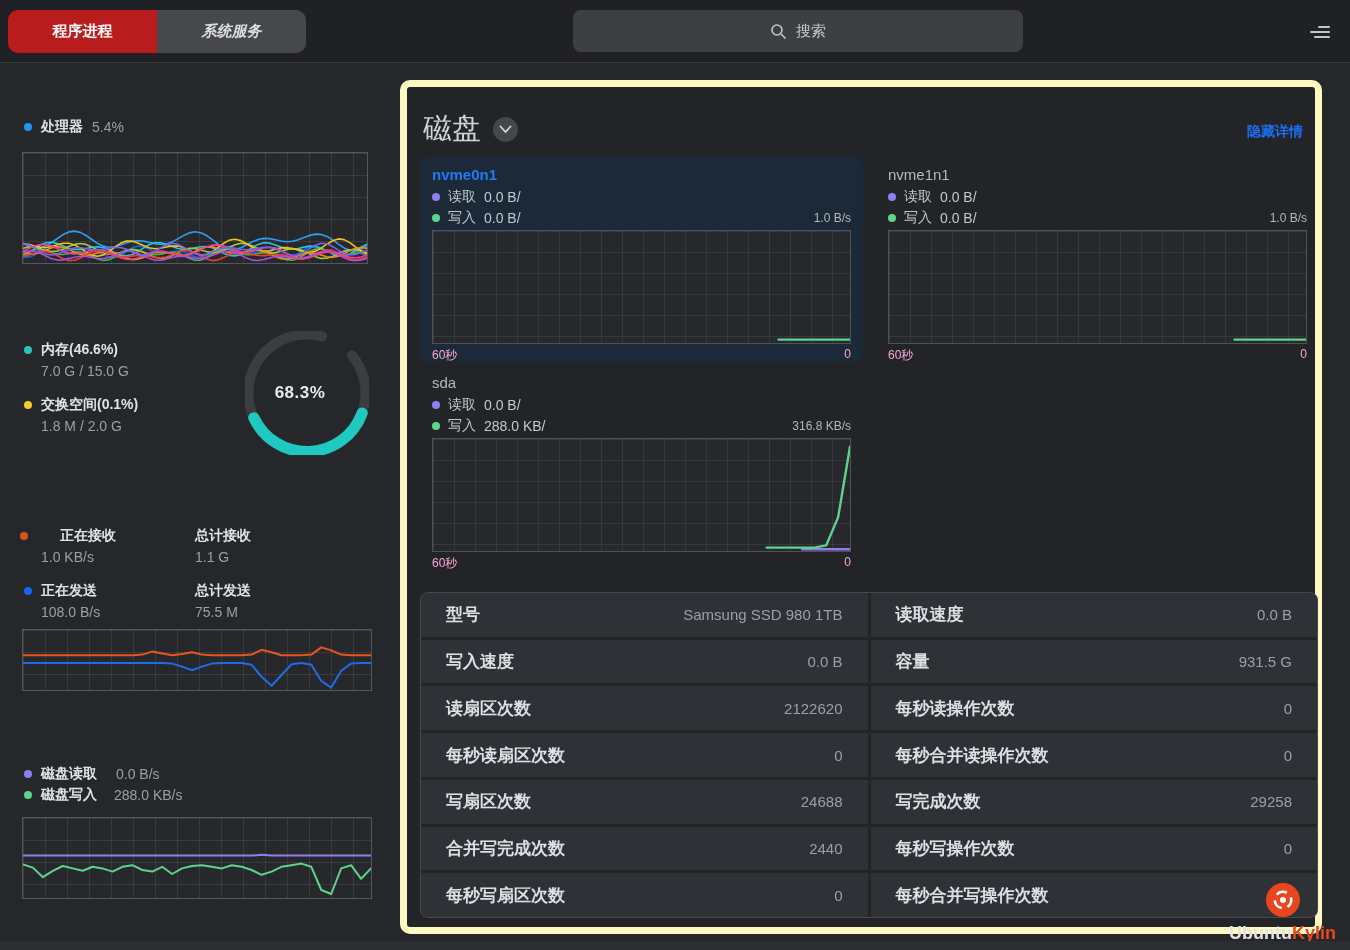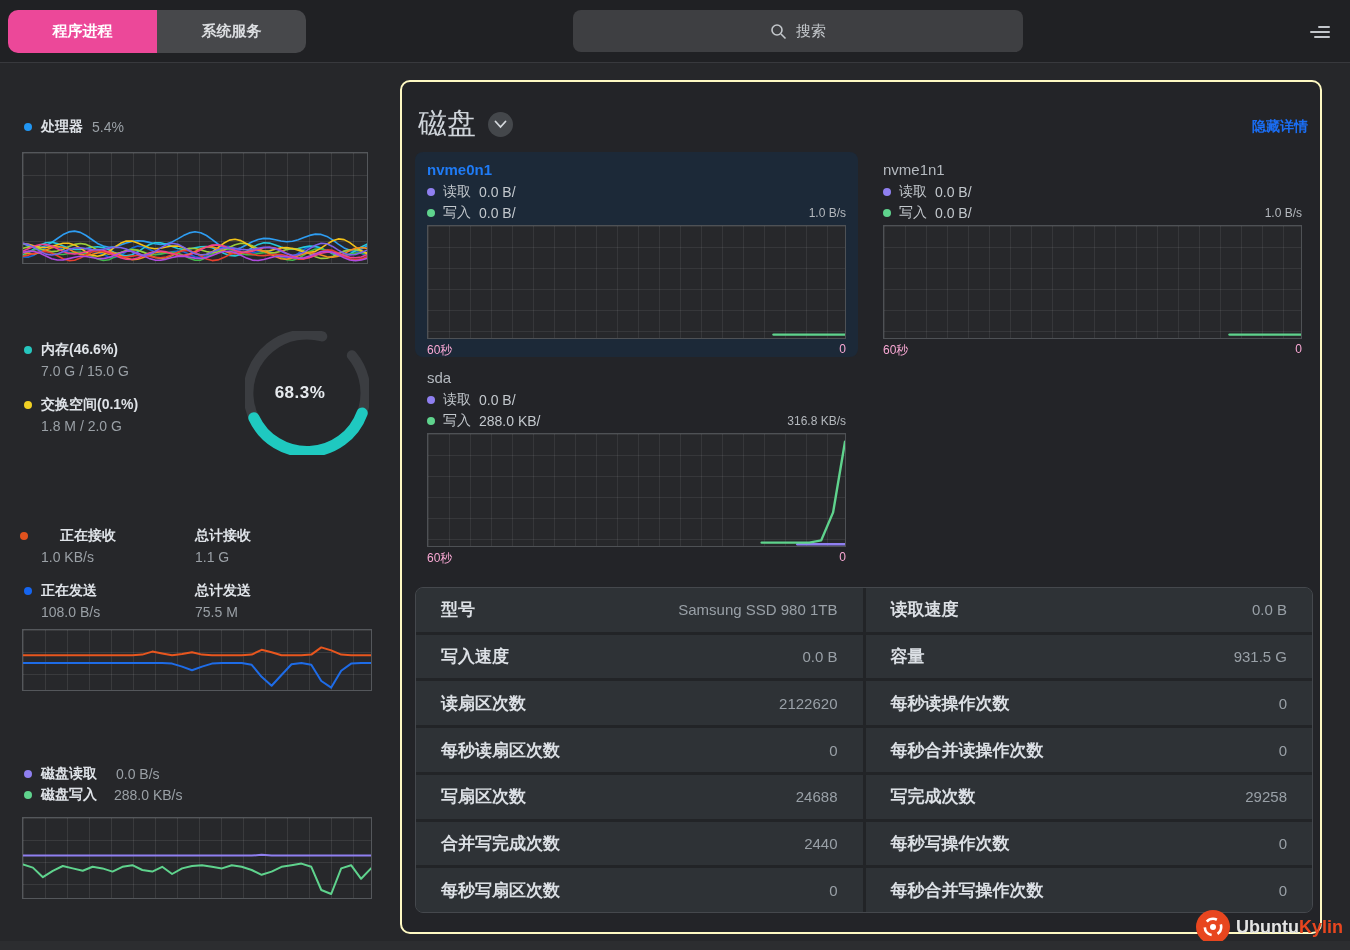--- a/index.html
+++ b/index.html
@@ -4,22 +4,22 @@
 <style>
   html,body{margin:0;padding:0;width:1350px;height:950px;overflow:hidden;
     background:#26272a;font-family:"Liberation Sans","DejaVu Sans",sans-serif;
     -webkit-font-smoothing:antialiased;color:#c8ccd1;}
   
   .topbar{position:absolute;left:0;top:0;width:100%;height:62px;background:#202124;
     border-bottom:1px solid #38393d;}
   .tabs{position:absolute;left:8px;top:10px;display:flex;border-radius:10px;overflow:hidden;}
   .tab{width:149px;height:43px;display:flex;align-items:center;justify-content:center;
     font-size:15px;font-weight:700;cursor:pointer;}
-  .tab.active{background:#ec4899;color:#ffffff;}
-  .tab.inactive{background:#47484b;color:#dcdee1;}
+  .tab.active{background:#b91c1c;color:#ffffff;}
+  .tab.inactive{background:#47484b;color:#dcdee1;font-style:italic;}
   .search{position:absolute;left:573px;top:10px;width:450px;height:42px;background:#3e3f42;
     border-radius:8px;display:flex;align-items:center;justify-content:center;gap:9px;
     color:#c3c7cb;font-size:15px;cursor:text;}
   .menu{position:absolute;right:18px;top:23px;width:22px;cursor:pointer;}
   .menu i{display:block;height:2px;background:#c2c6cb;border-radius:1px;margin:3px 0;}
   .menu i:nth-child(1){width:12px;margin-left:8px;}
   .menu i:nth-child(2){width:20px;}
   .menu i:nth-child(3){width:16px;margin-left:4px;}
   
   .sidebar{position:absolute;left:20px;top:80px;width:352px;height:855px;}
@@ -34,21 +34,21 @@
     background-image:
       repeating-linear-gradient(to right, rgba(255,255,255,0.085) 0 1px, transparent 1px 22px),
       repeating-linear-gradient(to bottom, rgba(255,255,255,0.085) 0 1px, transparent 1px 22px);}
   .chart svg{position:absolute;left:0;top:0;width:100%;height:100%;display:block;}
   .donut{position:absolute;left:225px;top:251px;width:124px;height:124px;}
   .donut .pct{position:absolute;left:0;top:0;width:100%;height:100%;display:flex;
     align-items:center;justify-content:center;font-size:17px;font-weight:700;color:#e6eaee;
     letter-spacing:.5px;padding-right:14px;box-sizing:border-box;}
   
   .panel{position:absolute;left:400px;top:80px;width:922px;height:854px;background:#232428;
-    border:2px solid #fef9c3;border-radius:10px;box-sizing:border-box;}
+    border:7px solid #fef9c3;border-radius:10px;box-sizing:border-box;}
   .panel-title{position:absolute;left:16px;top:22px;font-size:29px;color:#cfd4da;
     display:flex;align-items:center;gap:12px;}
   .chev-btn{width:25px;height:25px;border-radius:50%;background:#44474b;display:flex;
     align-items:center;justify-content:center;cursor:pointer;}
   .hide-link{position:absolute;right:12px;top:36px;font-size:14px;font-weight:700;
     color:#1a6ef5;cursor:pointer;}
   
   .card{position:absolute;width:443px;height:205px;border-radius:8px;box-sizing:border-box;
     padding:9px 12px 4px;cursor:pointer;}
   .card.selected{background:#1c2938;}
@@ -65,21 +65,21 @@
   .details{position:absolute;left:13px;top:505px;width:896px;height:324px;display:flex;
     border:1px solid #45484d;border-radius:8px;overflow:hidden;background:#2e3236;}
   .dcol{flex:1;display:flex;flex-direction:column;}
   .dcol + .dcol{border-left:3px solid #222427;}
   .trow{flex:1;display:flex;align-items:center;justify-content:space-between;
     padding:0 25px;background:#2e3236;}
   .trow + .trow{border-top:3px solid #222427;gap:20px;}
   .tlabel{font-size:17px;font-weight:700;color:#dce0e5;}
   .tvalue{font-size:15px;color:#99a0a7;}
   
-  .logo{position:absolute;right:7px;bottom:6px;display:flex;align-items:center;gap:6px;}
+  .logo{position:absolute;right:14px;bottom:6px;display:flex;align-items:center;gap:6px;flex-direction:column;}
   .logo-badge{width:34px;height:34px;border-radius:50%;background:#e8461f;display:flex;
     align-items:center;justify-content:center;}
   .logo-text{font-size:18px;font-weight:700;}
   .logo-text .t1{color:#e3e3e3;} .logo-text .t2{color:#e8461f;}
   .bottom-strip{position:absolute;left:0;bottom:0;width:100%;height:9px;background:#2c2d30;}
 </style>
 </head>
 <body>
 
 <div class="topbar">

